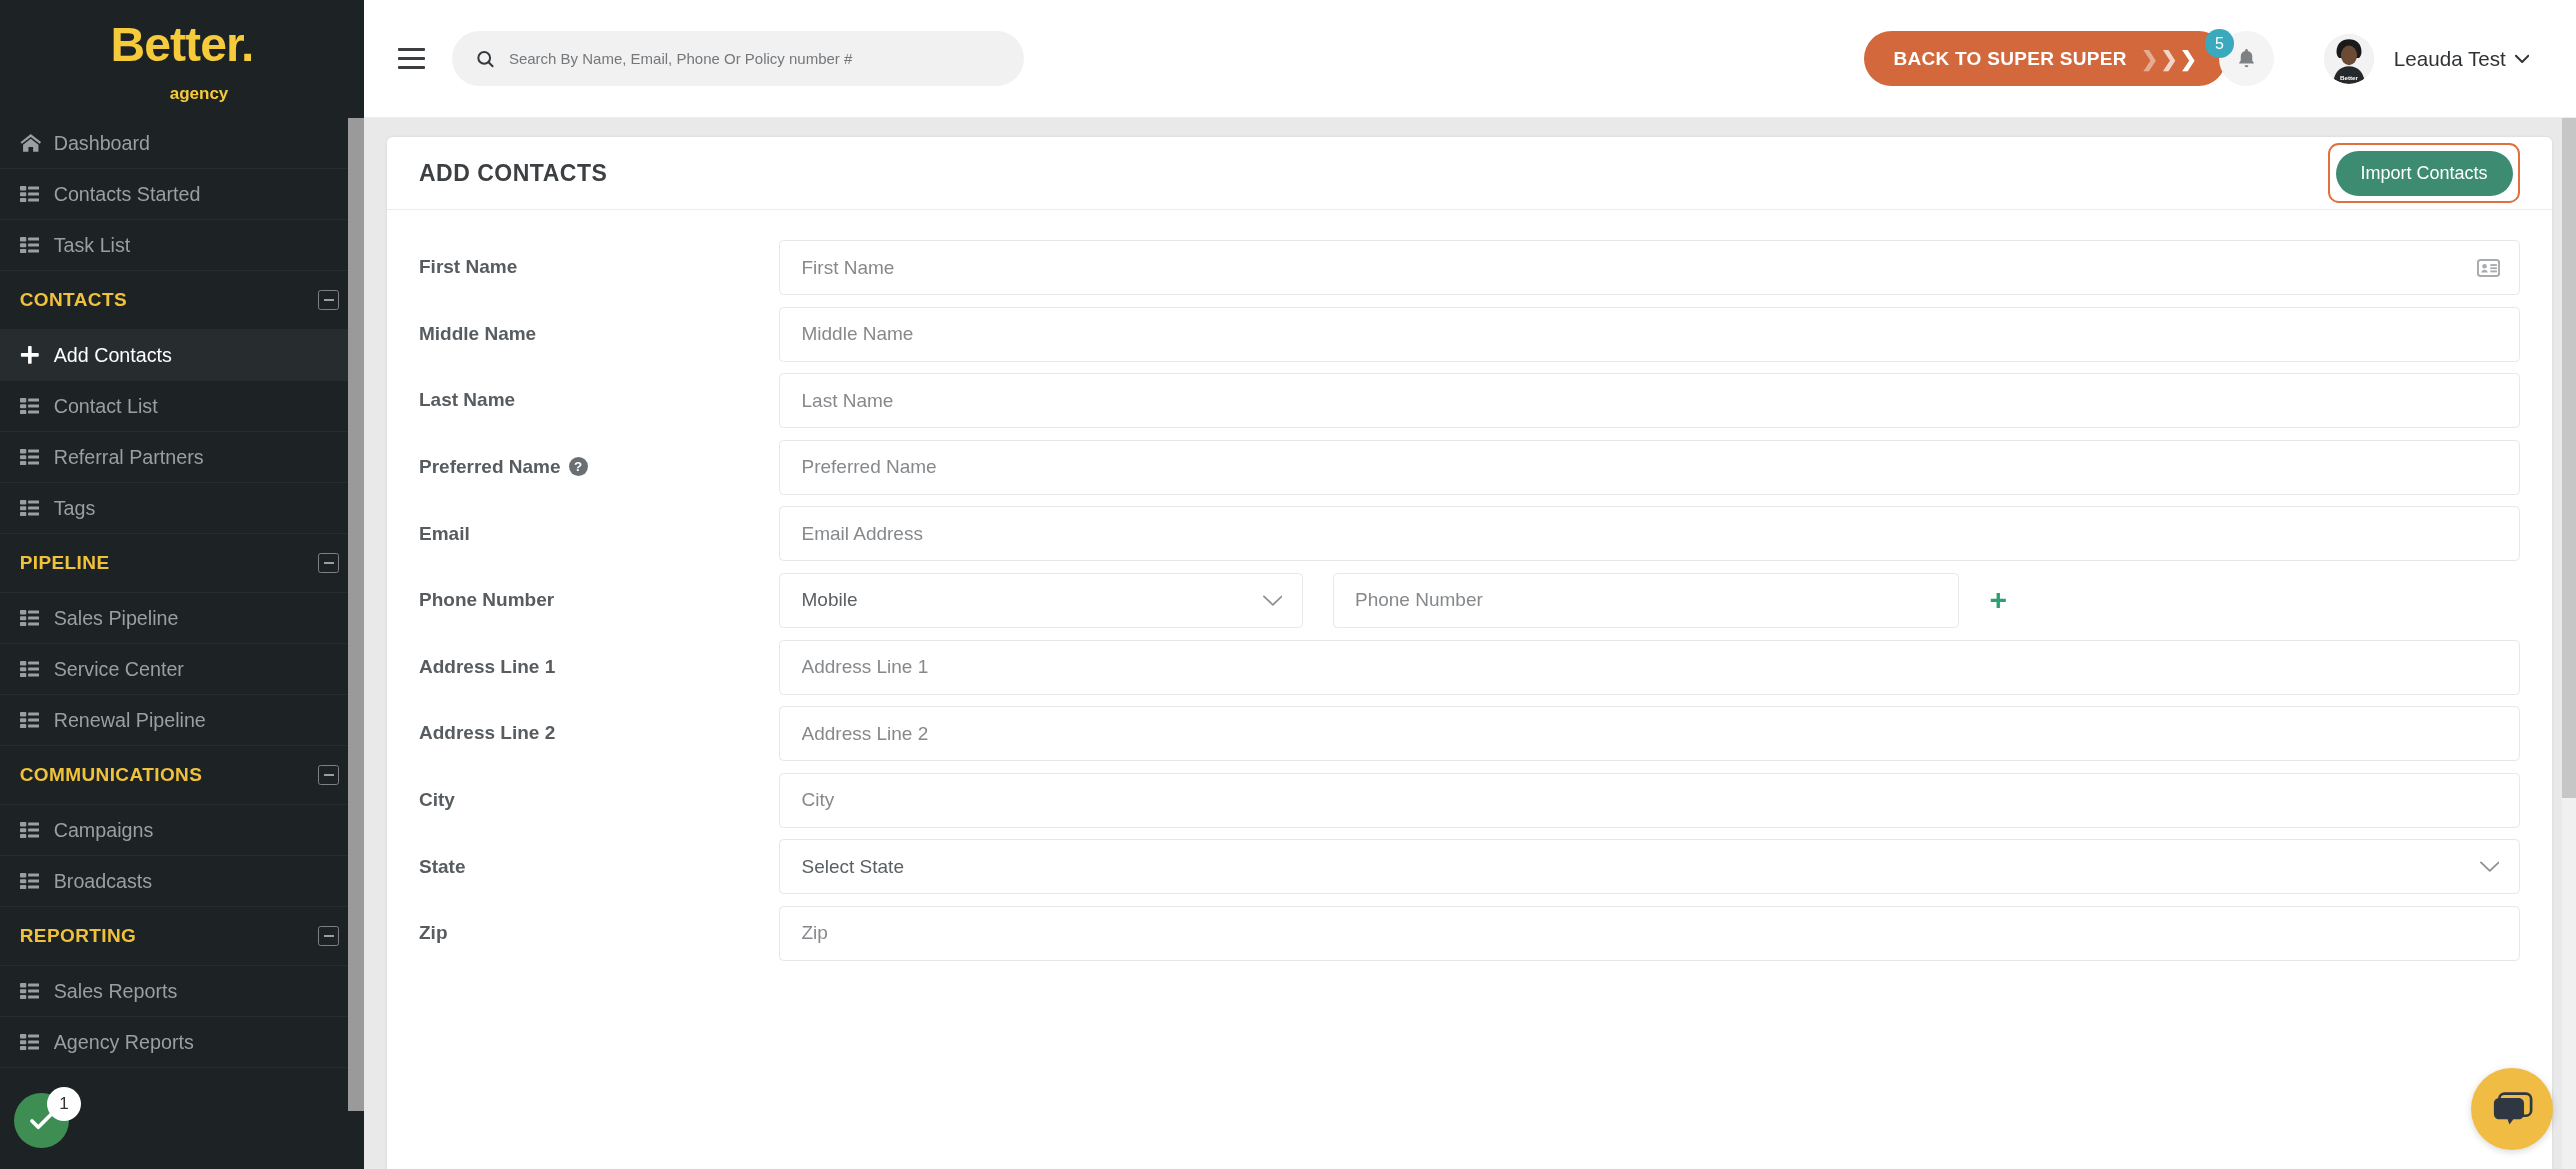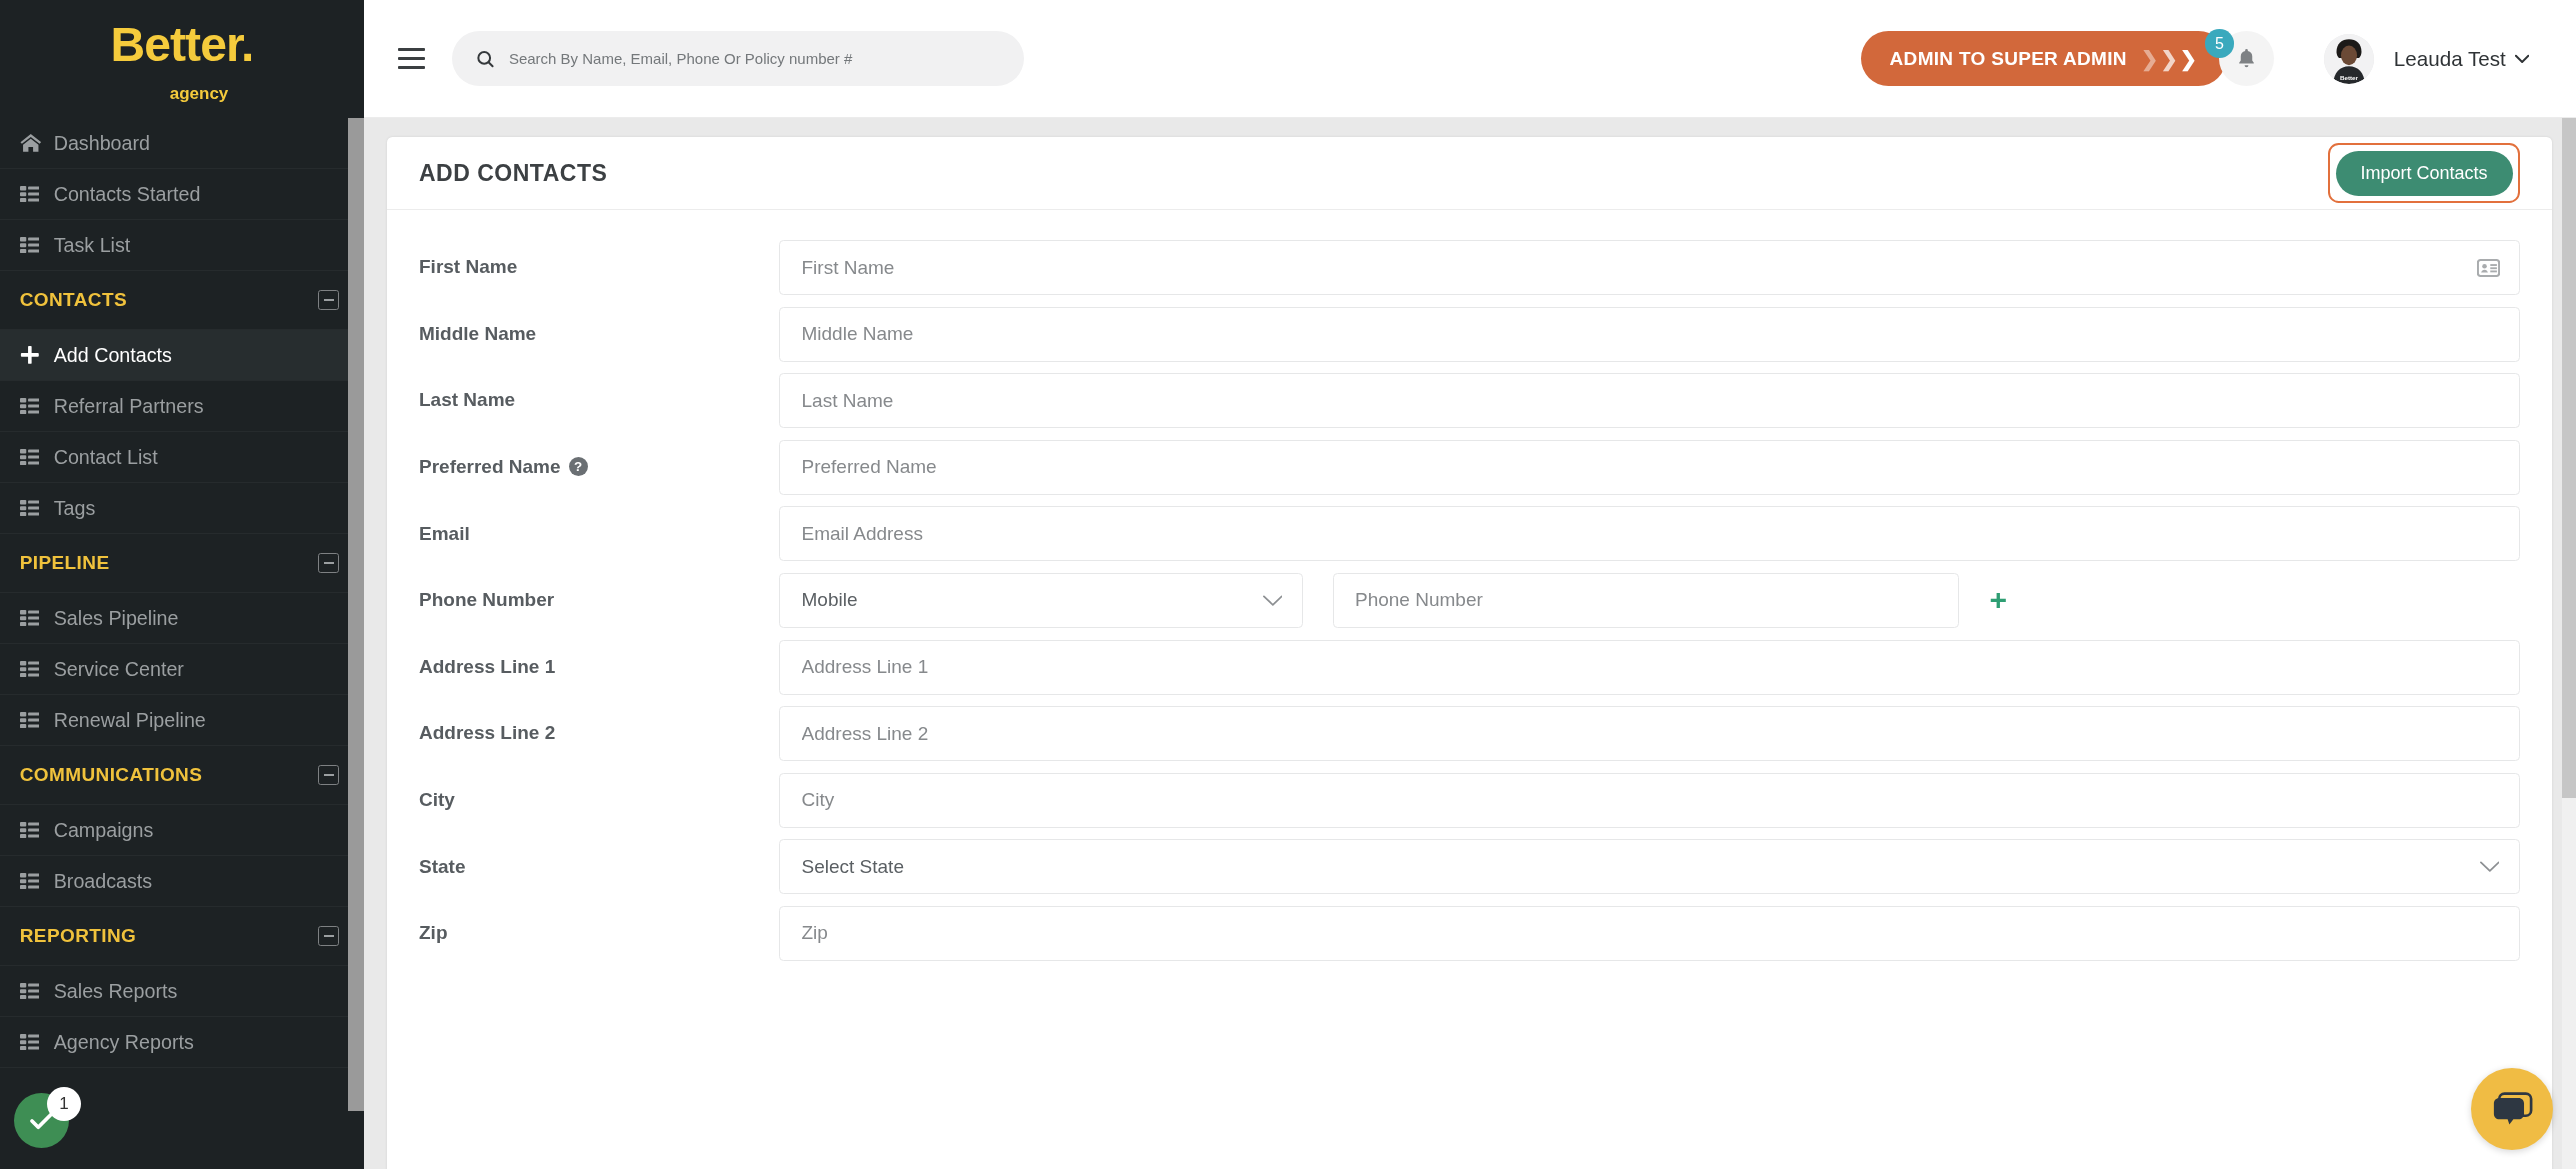--- a/index.html
+++ b/index.html
@@ -372,34 +372,34 @@
           <span class="nav-ico">
             <svg width="19.7" height="18" viewBox="0 0 22 20" fill="currentColor">
               <rect x="0" y="1" width="7" height="5" rx="1"></rect>
               <rect x="0" y="8" width="7" height="4.5" rx="1"></rect>
               <rect x="0" y="14.5" width="7" height="4.5" rx="1"></rect>
               <rect x="9" y="1.5" width="13" height="3.5" rx="1"></rect>
               <rect x="9" y="8.3" width="13" height="3.5" rx="1"></rect>
               <rect x="9" y="15" width="13" height="3.5" rx="1"></rect>
             </svg>
           </span>
+          <span class="nav-label">Contact List</span>
+        </div>
+        <div class="nav-item">
+          <span class="nav-ico">
+            <svg width="19.7" height="18" viewBox="0 0 22 20" fill="currentColor">
+              <rect x="0" y="1" width="7" height="5" rx="1"></rect>
+              <rect x="0" y="8" width="7" height="4.5" rx="1"></rect>
+              <rect x="0" y="14.5" width="7" height="4.5" rx="1"></rect>
+              <rect x="9" y="1.5" width="13" height="3.5" rx="1"></rect>
+              <rect x="9" y="8.3" width="13" height="3.5" rx="1"></rect>
+              <rect x="9" y="15" width="13" height="3.5" rx="1"></rect>
+            </svg>
+          </span>
           <span class="nav-label">Referral Partners</span>
-        </div>
-        <div class="nav-item">
-          <span class="nav-ico">
-            <svg width="19.7" height="18" viewBox="0 0 22 20" fill="currentColor">
-              <rect x="0" y="1" width="7" height="5" rx="1"></rect>
-              <rect x="0" y="8" width="7" height="4.5" rx="1"></rect>
-              <rect x="0" y="14.5" width="7" height="4.5" rx="1"></rect>
-              <rect x="9" y="1.5" width="13" height="3.5" rx="1"></rect>
-              <rect x="9" y="8.3" width="13" height="3.5" rx="1"></rect>
-              <rect x="9" y="15" width="13" height="3.5" rx="1"></rect>
-            </svg>
-          </span>
-          <span class="nav-label">Contact List</span>
         </div>
         <div class="nav-item">
           <span class="nav-ico">
             <svg width="19.7" height="18" viewBox="0 0 22 20" fill="currentColor">
               <rect x="0" y="1" width="7" height="5" rx="1"></rect>
               <rect x="0" y="8" width="7" height="4.5" rx="1"></rect>
               <rect x="0" y="14.5" width="7" height="4.5" rx="1"></rect>
               <rect x="9" y="1.5" width="13" height="3.5" rx="1"></rect>
               <rect x="9" y="8.3" width="13" height="3.5" rx="1"></rect>
               <rect x="9" y="15" width="13" height="3.5" rx="1"></rect>
@@ -539,21 +539,21 @@
     <div id="searchbox">
       <svg width="21.5" height="21.5" viewBox="0 0 24 24" fill="none" stroke="#35393c" stroke-width="2.4" stroke-linecap="round">
         <circle cx="11" cy="11" r="7"></circle>
         <line x1="16.5" y1="16.5" x2="21" y2="21"></line>
       </svg>
       <input id="search-input" type="text" placeholder="Search By Name, Email, Phone Or Policy number #" style="">
     </div>
 
     <div id="topbar-right">
       <button id="super-admin-btn">
-        <span>ADMIN TO SUPER ADMIN</span>
+        <span>BACK TO SUPER SUPER</span>
         <span class="chev-group">
           <span>❯</span>
             <span>❯</span>
             <span>❯</span>
         </span>
       </button>
 
       <div id="bell-wrap">
         <div id="bell-badge">5</div>
         <svg width="23" height="25" viewBox="0 0 24 24" fill="#7e8184">

